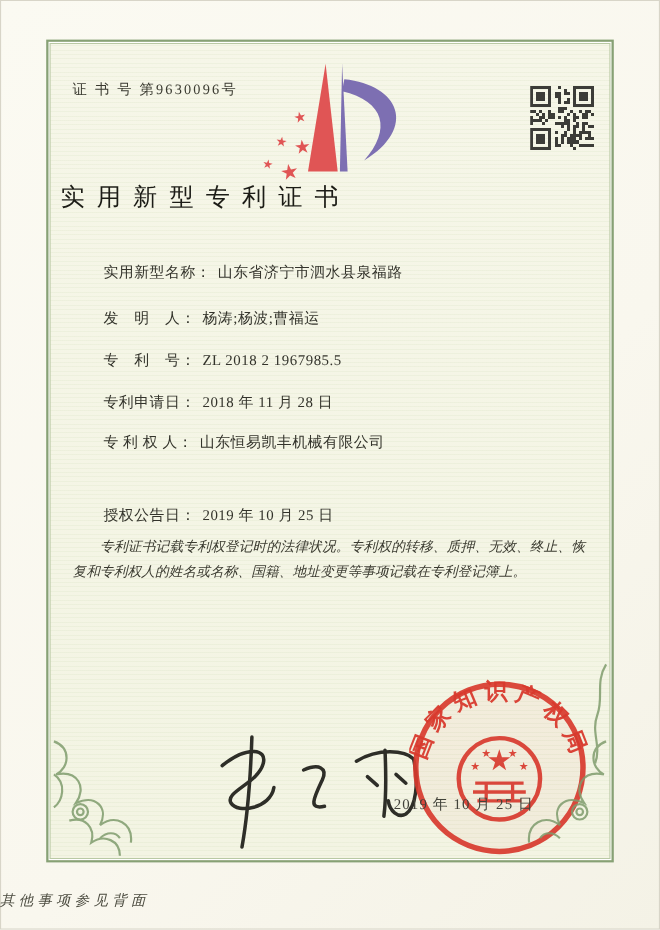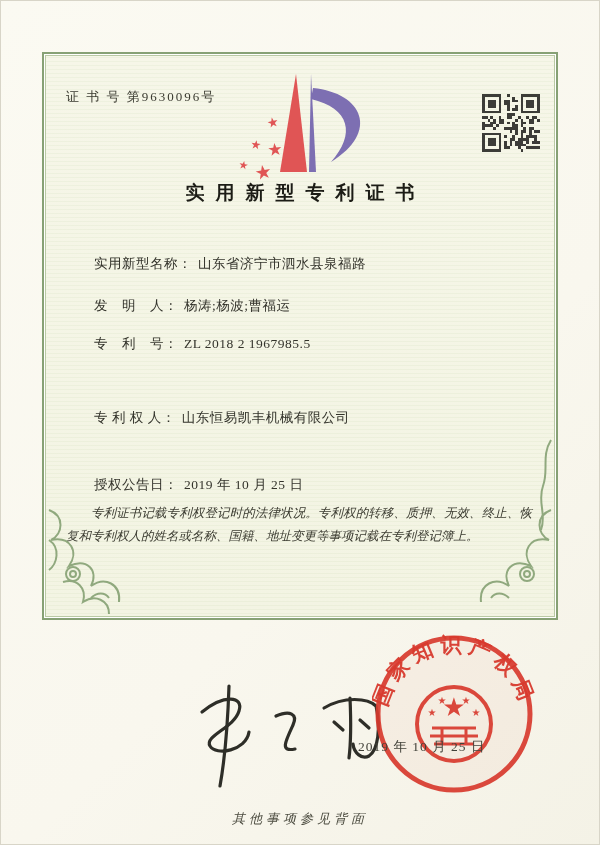--- a/index.html
+++ b/index.html
@@ -4,36 +4,36 @@
 <style>
   * { margin:0; padding:0; box-sizing:border-box; }
   body { font-family:"Liberation Serif","DejaVu Serif",serif; background:#e8e6de; }
   .page {
     position:relative; width:600px; height:845px; margin:0 auto;
     background:linear-gradient(135deg,#fbfaf2 0%,#f9f7ee 60%,#f4f2e6 100%);
     overflow:hidden;
     box-shadow:inset 0 0 0 1px #d8d5c8;
   }
   .frame {
-    position:absolute; left:42px; top:52px; width:516px; height:568px;
+    position:absolute; left:42px; top:36px; width:516px; height:748px;
     border:2px solid #87a175;
     box-shadow:inset 0 0 0 1px #ffffff, inset 0 0 0 2px #b9c9a4;
     background:
       repeating-linear-gradient(0deg, rgba(170,195,140,0.10) 0 1px, transparent 1px 4px),
       linear-gradient(180deg,#f6f6e8 0%,#f3f4e3 100%);
   }
   .cert-no {
     position:absolute; left:22px; top:34px;
     font-size:13px; letter-spacing:2px; color:#3a3a30;
   }
   .logo { position:absolute; left:50%; top:12px; transform:translateX(-50%); }
   .qr { position:absolute; right:16px; top:38px; width:58px; height:62px; }
   .title {
-    position:absolute; left:0; right:0; top:126px; text-align:center;
-    font-size:19px; font-weight:bold; letter-spacing:11px; color:#1c1c16;
+    position:absolute; left:0; right:0; top:126px; 
+    font-size:22px; font-weight:normal; letter-spacing:11px; color:#1c1c16;
     text-indent:11px;
   }
   .field-row {
     position:absolute; left:22px; right:20px;
     font-size:13.5px; color:#33332b; letter-spacing:0.5px; white-space:nowrap;
   }
   .field-label { display:inline-block; color:#33332b;margin-left:28px; }
   .field-value { display:inline-block; margin-left:6px; }
   .grant-no-group { position:absolute; left:258px; top:0; }
   .paragraphs {
@@ -51,21 +51,21 @@
   .seal { position:absolute; left:328px; top:578px; width:164px; height:164px; }
   .seal-date {
     position:absolute; left:314px; top:684px; z-index:5;
     font-size:13.5px; color:#42423a; letter-spacing:1px; white-space:nowrap;
   }
   .page-number {
     position:absolute; left:0; right:0; top:728px; text-align:center;
     font-size:12px; color:#3a3a30; letter-spacing:2px;
   }
   .back-note {
-    position:absolute; left:0; right:0; top:810px; text-align:center;
+    position:absolute; left:0; right:0; top:810px; text-align:left;
     font-size:13px; color:#4c4c40; letter-spacing:4px; font-style:italic;
   }
   .ornament { position:absolute; pointer-events:none; }
   .ornament.bl { left:-1px; bottom:-2px; }
   .ornament.br { right:-1px; bottom:-2px; transform:scaleX(-1); }
 </style>
 </head>
 <body>
 
 <div class="page">
@@ -93,20 +93,23 @@
     <div class="title">实用新型专利证书</div>
 
     <div class="field-row" style="top:201px">
       <span class="field-label">实用新型名称：</span><span class="field-value">山东省济宁市泗水县泉福路</span>
     </div>
     <div class="field-row" style="top:243px">
       <span class="field-label">发　明　人：</span><span class="field-value">杨涛;杨波;曹福运</span>
     </div>
     <div class="field-row" style="top:281px">
       <span class="field-label">专　利　号：</span><span class="field-value">ZL 2018 2 1967985.5</span>
+    </div>
+    <div class="field-row" style="top:319px">
+      <span class="field-label">专利申请日：</span><span class="field-value">2018 年 11 月 28 日</span>
     </div>
     <div class="field-row" style="top:355px">
       <span class="field-label">专 利 权 人：</span><span class="field-value">山东恒易凯丰机械有限公司</span>
     </div>
 
     <div class="field-row" style="top:422px">
       <span class="field-label">授权公告日：</span><span class="field-value">2019 年 10 月 25 日</span>
     </div>
 
     <div class="paragraphs">

